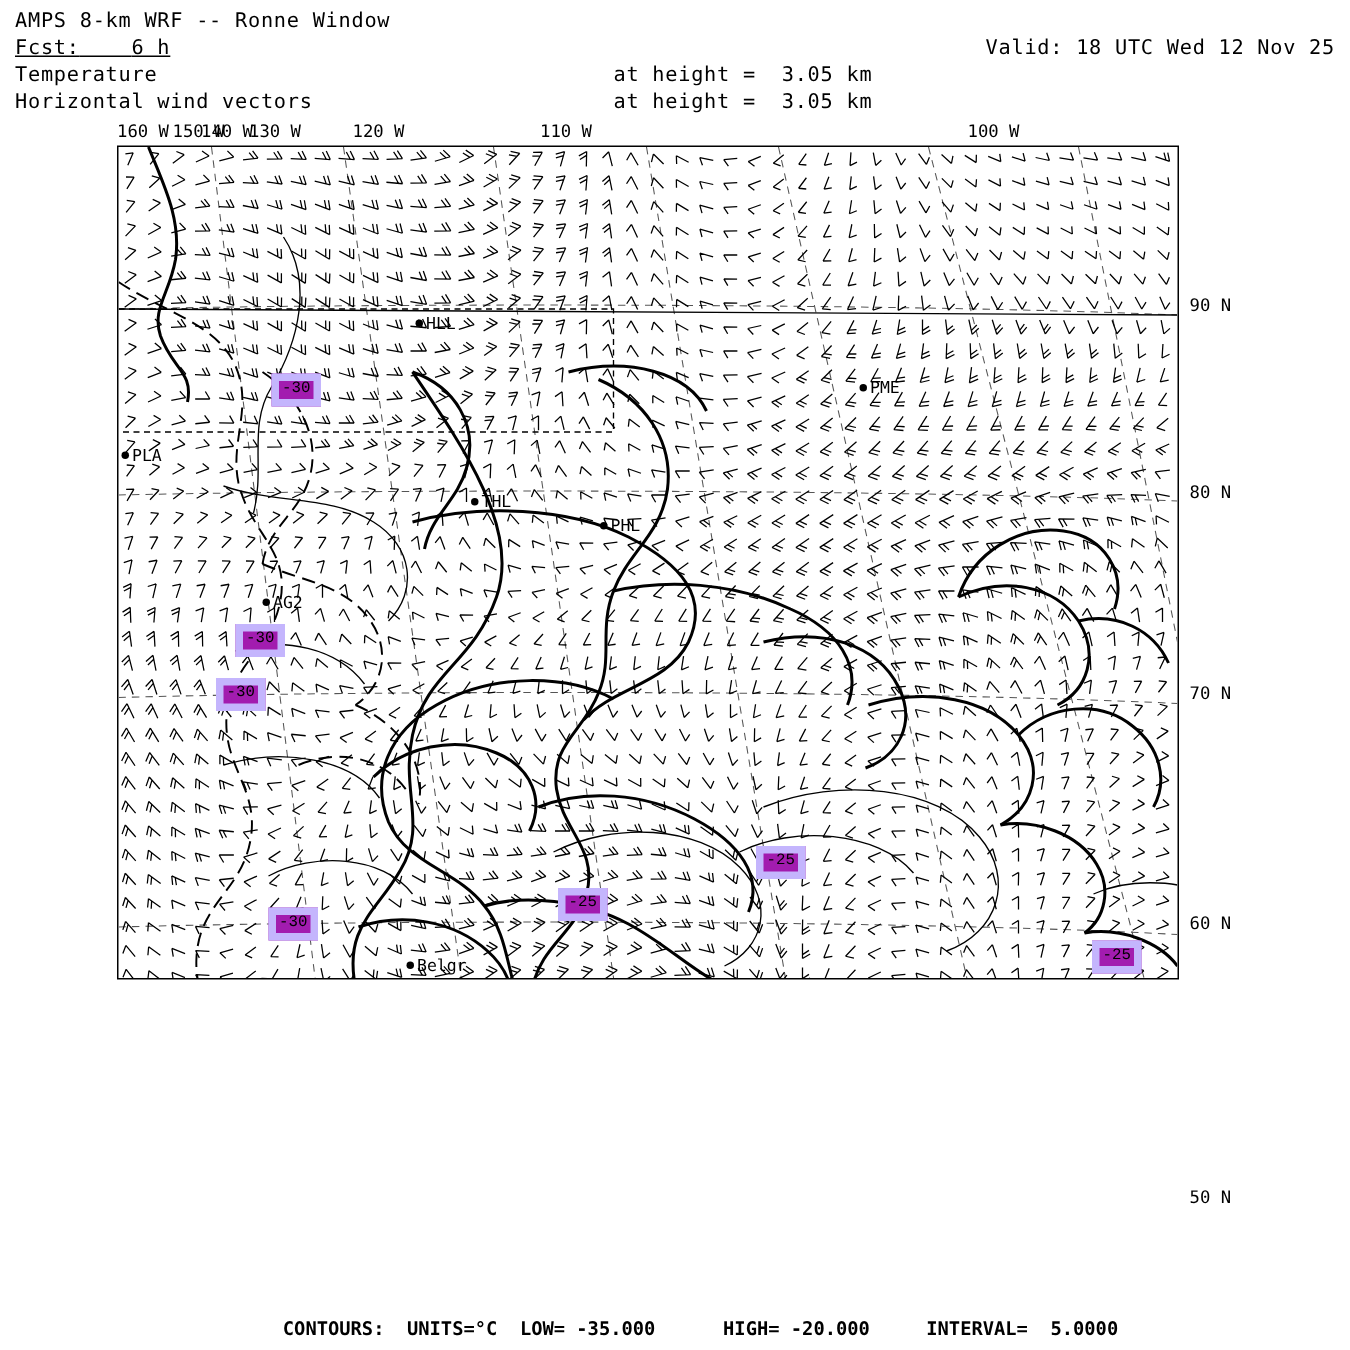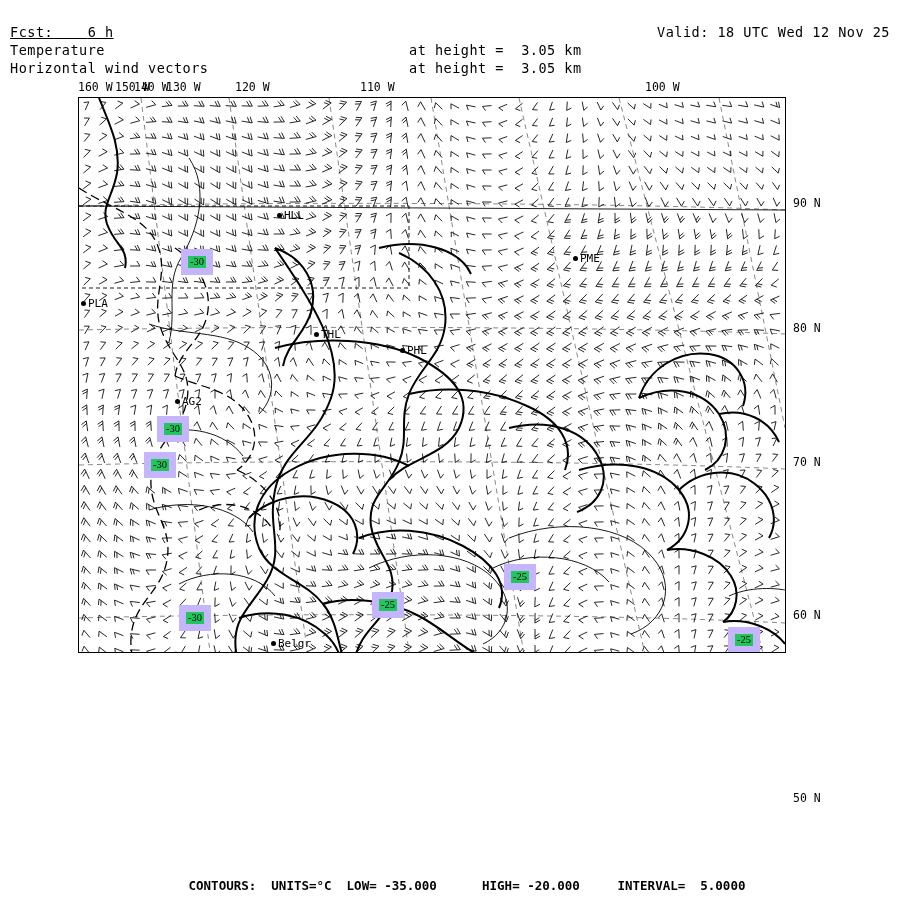--- a/index.html
+++ b/index.html
@@ -91,33 +91,34 @@
   .station .nm {
     position: absolute;
     left: 7px;
     top: -4px;
   }
 
   
   .cbox {
     position: absolute;
     font-size: 10.5px;
-    font-family: Liberation Serif, serif;
-    border: 7px solid #c4b5fd;
-    background: #22c55e;
+    font-family: Liberation Mono, monospace;
+    border: 5px solid #c4b5fd;
+    background: #a21caf;
     padding: 0px 2px 1px 2px;
     line-height: 11px;
     white-space: nowrap;
   }
 </style>
 </head>
 <body>
 
 <div id="page">
 
+  <div class="hdr hdr-title">AMPS 8-km WRF -- Ronne Window</div>
   <div class="hdr hdr-fcst"><span>Fcst:</span>    <span>6 h</span></div>
   <div class="hdr hdr-temp">Temperature</div>
   <div class="hdr hdr-wind">Horizontal wind vectors</div>
   <div class="hdr hdr-h1">at height =  3.05 km</div>
   <div class="hdr hdr-h2">at height =  3.05 km</div>
   <div class="hdr hdr-valid">Valid: 18 UTC Wed 12 Nov 25</div>
 
   <div class="axlab" style="left:78px;  top:80px;">160 W</div>
   <div class="axlab" style="left:115px; top:80px;">150 W</div>
   <div class="axlab" style="left:134px; top:80px;">140 W</div>

